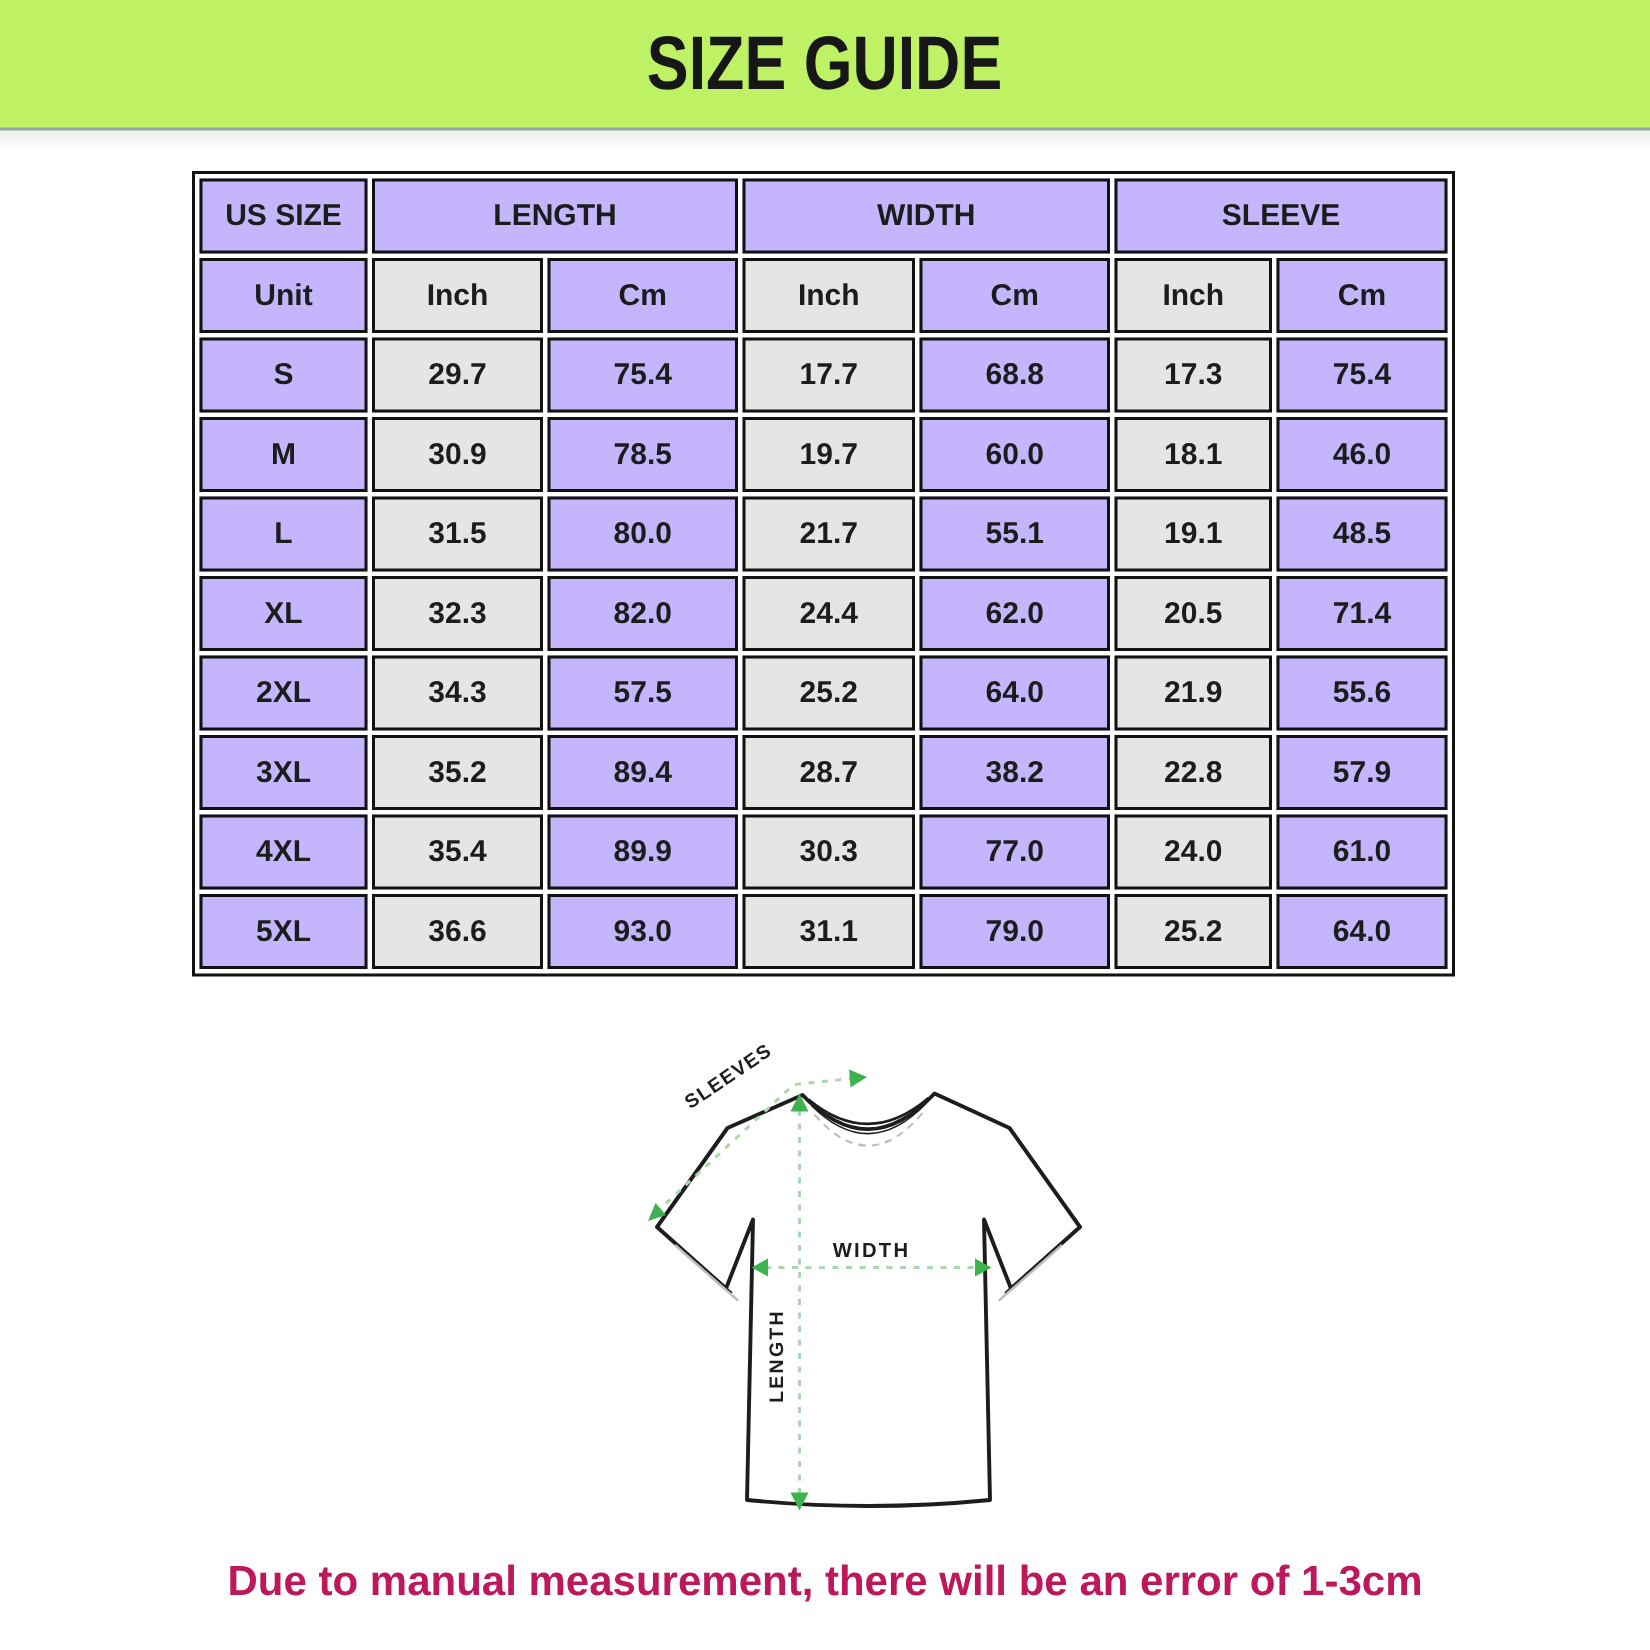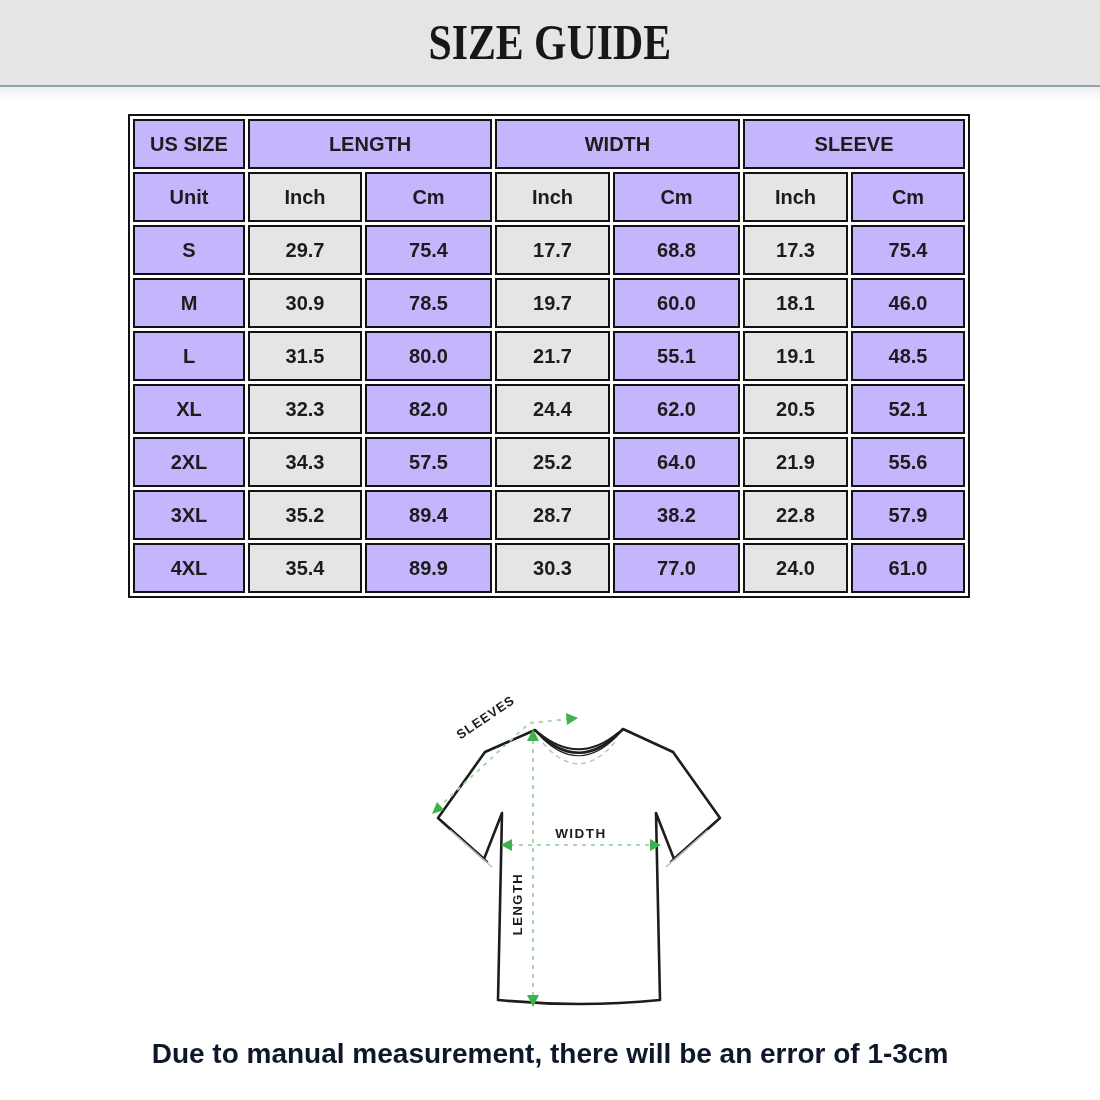--- a/index.html
+++ b/index.html
@@ -3,22 +3,22 @@
 <meta charset="utf-8">
 <style>
   html,body{margin:0;padding:0;}
   body{
     width:1100px;height:1100px;position:relative;background:#ffffff;
     font-family:"Liberation Sans",sans-serif;overflow:hidden;
   }
   
   .banner{
     position:absolute;left:0;top:0;width:1100px;height:85px;
-    background:#e5e5e5;border-bottom:2px solid #90a2ad;
-    display:flex;align-items:center;justify-content:center;font-family:Liberation Serif, serif;
+    background:#bef264;border-bottom:2px solid #90a2ad;
+    display:flex;align-items:center;justify-content:center;
   }
   .banner::after{
     content:"";position:absolute;left:0;top:87px;width:1100px;height:14px;
     background:linear-gradient(#d9d9d9,rgba(255,255,255,0));
     opacity:.45;pointer-events:none;
   }
   .banner-title{
     font-size:44px;font-weight:bold;color:#171717;letter-spacing:0px;
     transform:scale(.95,1.15);margin:0;
   }
@@ -36,21 +36,21 @@
   .size-table td{font-size:20px;}
   .cg{background:#c4b5fd;} 
   .cw{background:#e5e5e5;} 
   
   .diagram{position:absolute;left:400px;top:680px;width:380px;height:360px;}
   .diagram svg{display:block;}
   .dia-label{font-family:"Liberation Sans",sans-serif;font-weight:bold;fill:#1d1d1d;}
   
   .footnote{
     position:absolute;left:0;top:1038px;width:1100px;text-align:center;
-    font-size:28px;font-weight:bold;color:#0f172a;
+    font-size:28px;font-weight:bold;color:#be185d;
   }
 </style>
 </head>
 <body>
 
 <div class="banner">
   <h1 class="banner-title">SIZE GUIDE</h1>
 </div>
 
 <table class="size-table">
@@ -107,21 +107,21 @@
       <td class="cw">19.1</td>
       <td class="cg">48.5</td>
     </tr>
     <tr>
       <td class="cg">XL</td>
       <td class="cw">32.3</td>
       <td class="cg">82.0</td>
       <td class="cw">24.4</td>
       <td class="cg">62.0</td>
       <td class="cw">20.5</td>
-      <td class="cg">52.1</td>
+      <td class="cg">71.4</td>
     </tr>
     <tr>
       <td class="cg">2XL</td>
       <td class="cw">34.3</td>
       <td class="cg">57.5</td>
       <td class="cw">25.2</td>
       <td class="cg">64.0</td>
       <td class="cw">21.9</td>
       <td class="cg">55.6</td>
     </tr>
@@ -135,20 +135,29 @@
       <td class="cg">57.9</td>
     </tr>
     <tr>
       <td class="cg">4XL</td>
       <td class="cw">35.4</td>
       <td class="cg">89.9</td>
       <td class="cw">30.3</td>
       <td class="cg">77.0</td>
       <td class="cw">24.0</td>
       <td class="cg">61.0</td>
+    </tr>
+    <tr>
+      <td class="cg">5XL</td>
+      <td class="cw">36.6</td>
+      <td class="cg">93.0</td>
+      <td class="cw">31.1</td>
+      <td class="cg">79.0</td>
+      <td class="cw">25.2</td>
+      <td class="cg">64.0</td>
     </tr>
   </tbody>
 </table>
 
 <div class="diagram">
   <svg width="380" height="360" viewBox="0 0 380 360">
 
     <path d="M135,50 L85,72 L38,138 L84,179 L102,133 L98,320 Q179,328 260,320 L256,133 L274,179 L320,138 L273,72 L223,49 Q179,96 135,50 Z" fill="#ffffff" stroke="#1d1d1d" stroke-width="2.6" stroke-linejoin="round"></path>
 
     <path d="M139,53 Q179,86 219,52" fill="none" stroke="#1d1d1d" stroke-width="1.8"></path>

